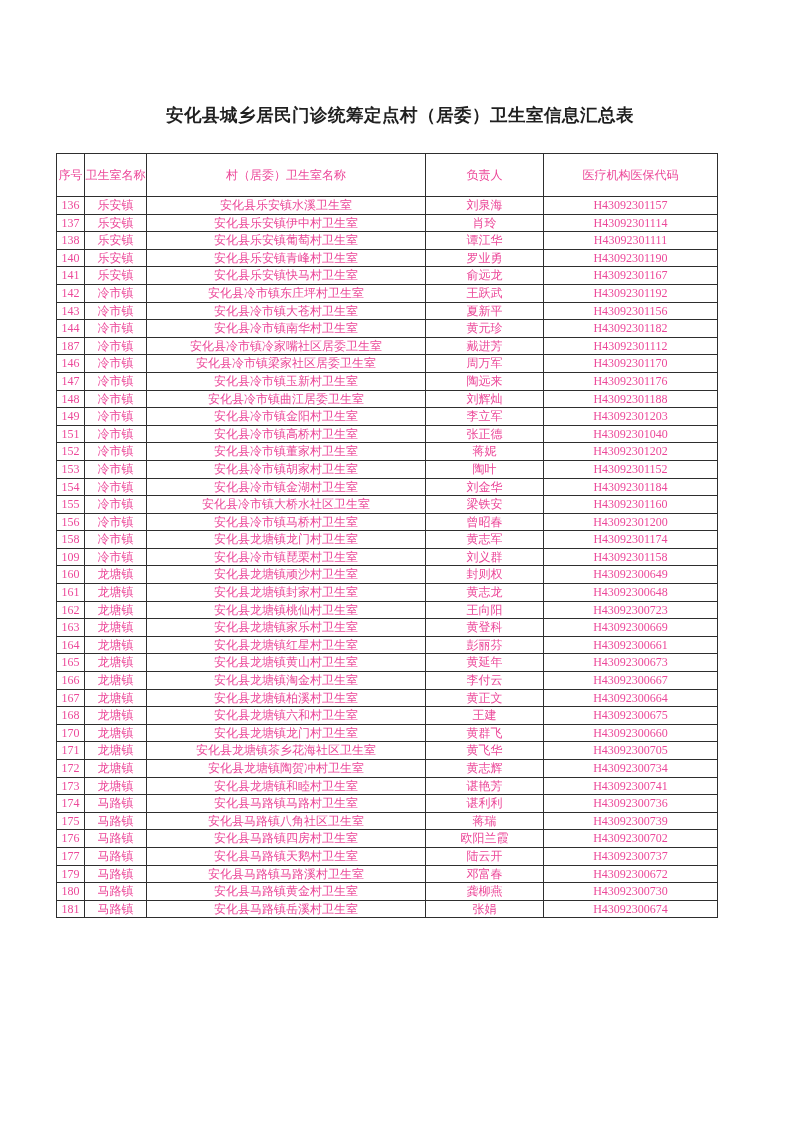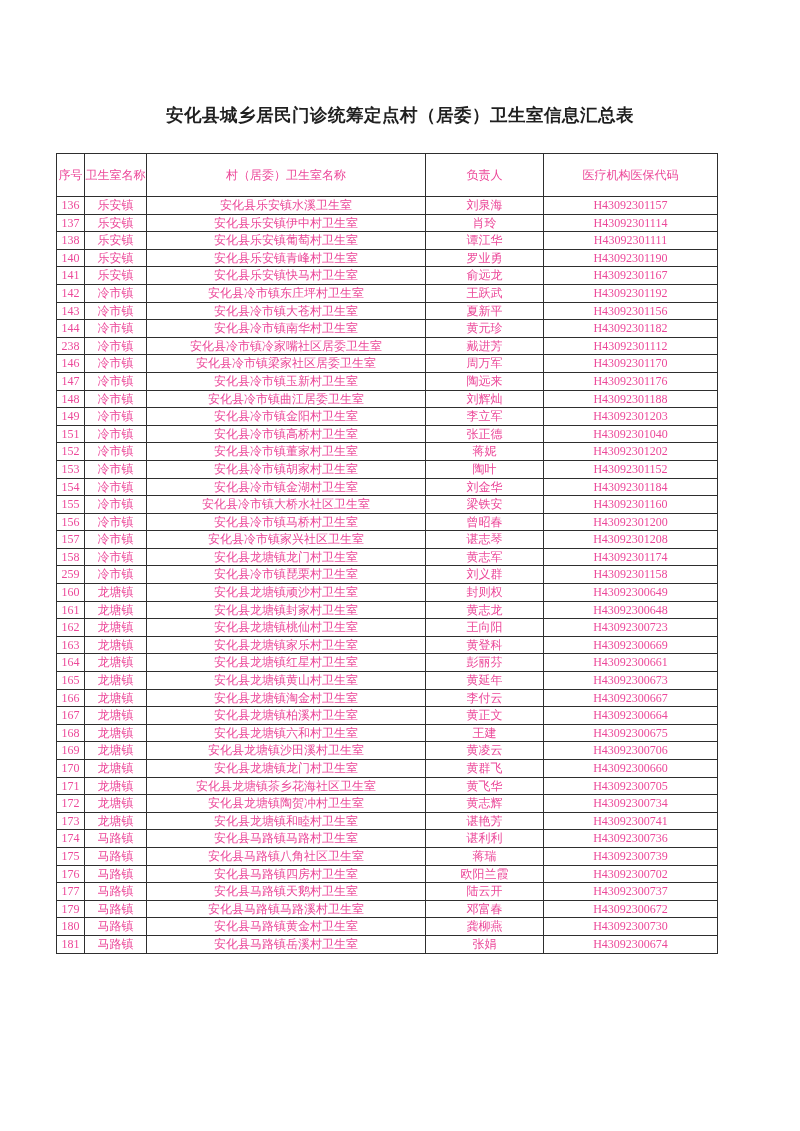--- a/index.html
+++ b/index.html
@@ -137,21 +137,21 @@
           <td>H43092301156</td>
         </tr>
         <tr>
           <td>144</td>
           <td>冷市镇</td>
           <td>安化县冷市镇南华村卫生室</td>
           <td>黄元珍</td>
           <td>H43092301182</td>
         </tr>
         <tr>
-          <td>238</td>
+          <td>187</td>
           <td>冷市镇</td>
           <td>安化县冷市镇冷家嘴社区居委卫生室</td>
           <td>戴进芳</td>
           <td>H43092301112</td>
         </tr>
         <tr>
           <td>146</td>
           <td>冷市镇</td>
           <td>安化县冷市镇梁家社区居委卫生室</td>
           <td>周万军</td>
@@ -214,35 +214,28 @@
           <td>H43092301160</td>
         </tr>
         <tr>
           <td>156</td>
           <td>冷市镇</td>
           <td>安化县冷市镇马桥村卫生室</td>
           <td>曾昭春</td>
           <td>H43092301200</td>
         </tr>
         <tr>
-          <td>157</td>
-          <td>冷市镇</td>
-          <td>安化县冷市镇家兴社区卫生室</td>
-          <td>谌志琴</td>
-          <td>H43092301208</td>
-        </tr>
-        <tr>
           <td>158</td>
           <td>冷市镇</td>
           <td>安化县龙塘镇龙门村卫生室</td>
           <td>黄志军</td>
           <td>H43092301174</td>
         </tr>
         <tr>
-          <td>259</td>
+          <td>109</td>
           <td>冷市镇</td>
           <td>安化县冷市镇琵栗村卫生室</td>
           <td>刘义群</td>
           <td>H43092301158</td>
         </tr>
         <tr>
           <td>160</td>
           <td>龙塘镇</td>
           <td>安化县龙塘镇顽沙村卫生室</td>
           <td>封则权</td>
@@ -296,27 +289,20 @@
           <td>安化县龙塘镇柏溪村卫生室</td>
           <td>黄正文</td>
           <td>H43092300664</td>
         </tr>
         <tr>
           <td>168</td>
           <td>龙塘镇</td>
           <td>安化县龙塘镇六和村卫生室</td>
           <td>王建</td>
           <td>H43092300675</td>
-        </tr>
-        <tr>
-          <td>169</td>
-          <td>龙塘镇</td>
-          <td>安化县龙塘镇沙田溪村卫生室</td>
-          <td>黄凌云</td>
-          <td>H43092300706</td>
         </tr>
         <tr>
           <td>170</td>
           <td>龙塘镇</td>
           <td>安化县龙塘镇龙门村卫生室</td>
           <td>黄群飞</td>
           <td>H43092300660</td>
         </tr>
         <tr>
           <td>171</td>

